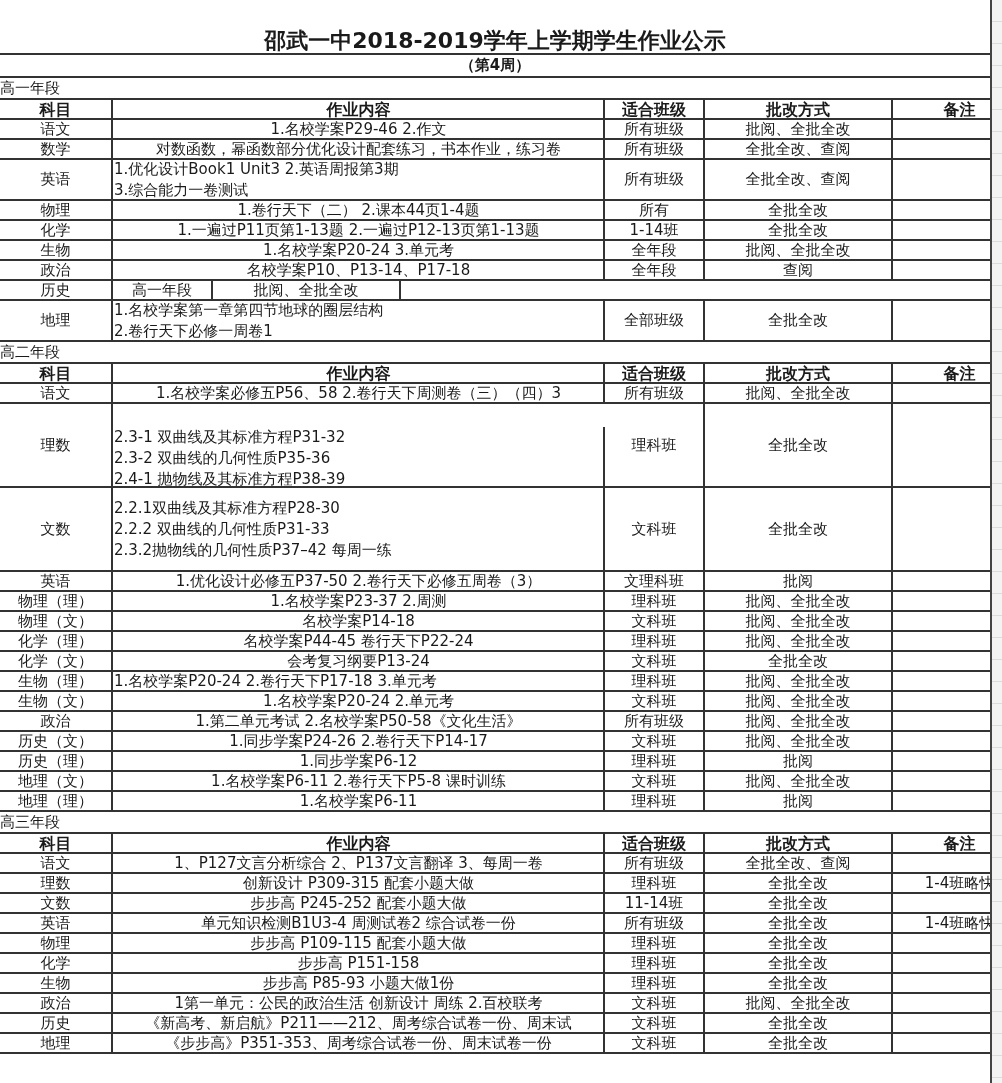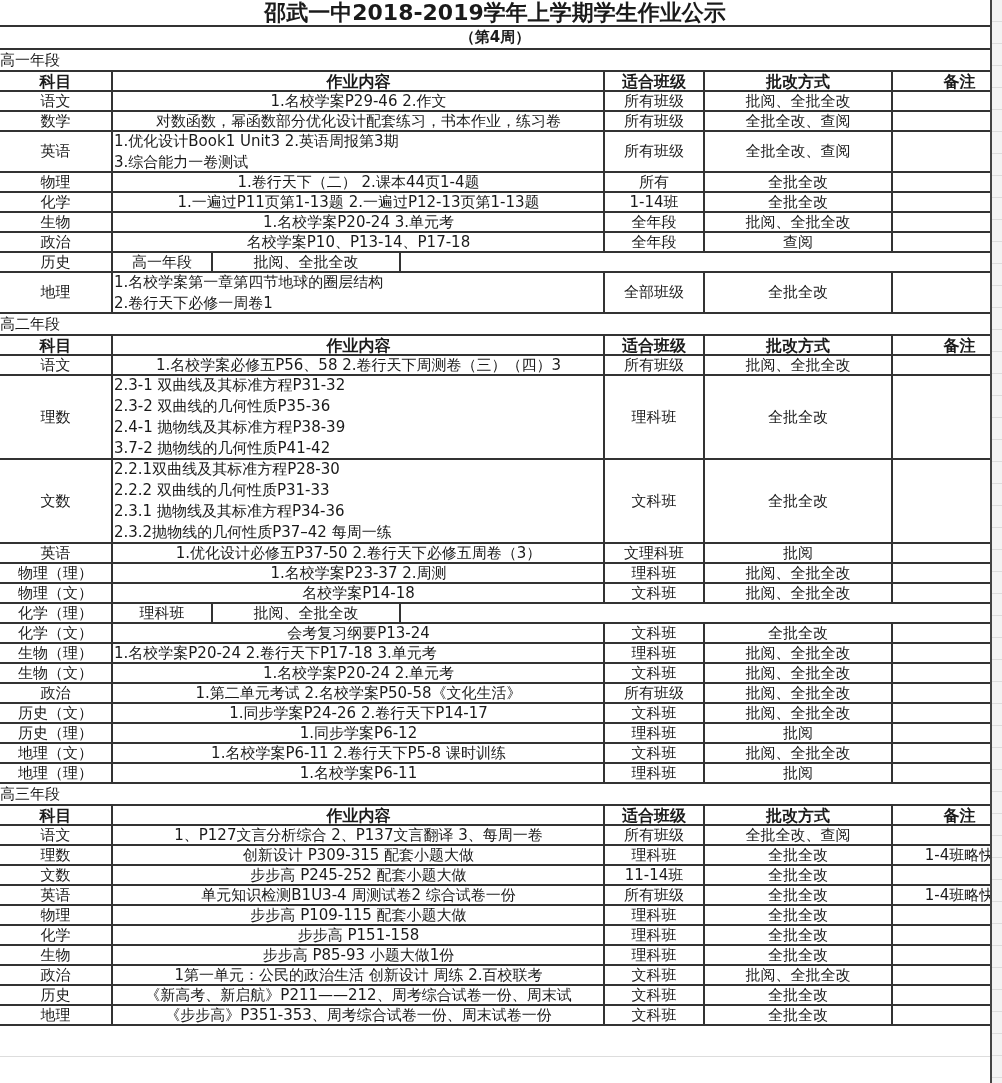--- a/index.html
+++ b/index.html
@@ -14,21 +14,21 @@
   .cell:last-child { border-right:none; }
   .c1 { width:113px; justify-content:center; }
   .c2 { width:492px; justify-content:flex-start; padding-left:1px; flex-direction:column; align-items:flex-start; }
   .c2.single { flex-direction:row; align-items:center; }
   .c3 { width:100px; justify-content:center; }
   .c4 { width:188px; justify-content:center; }
   .c5 { width:97px; justify-content:center;padding-left:36px; }
   .hdr .cell { font-weight:bold; font-size:16px; justify-content:center; }
   .hdr .c2 { align-items:center; }
   .title { height:25px; border-bottom:2px solid #333; font-size:22px; font-weight:bold;
-           display:flex; align-items:center; justify-content:center; }
+           display:flex; align-items:center; justify-content:center;margin-top:28px; }
   .week { height:21px; border-bottom:2px solid #333; font-size:15px; font-weight:bold;
           display:flex; align-items:center; justify-content:center; }
   .section { height:20px; border-bottom:2px solid #333; font-size:15px; display:flex; align-items:center; padding-left:0; }
   .r1 { height:20px; } .r2 { height:41px; } .r4 { height:84px; }
   .line { height:21px; line-height:21px; display:block; }
   .blank { height:30px; border-bottom:1px solid #ddd; }
 </style>
 </head>
 <body>
 
@@ -136,36 +136,35 @@
         <div class="cell c1">语文</div>
         <div class="cell c2 single" style="justify-content: center;">
           <span class="line">1.名校学案必修五P56、58   2.卷行天下周测卷（三）（四）3</span>
         </div>
         <div class="cell c3">所有班级</div>
         <div class="cell c4">批阅、全批全改</div>
         <div class="cell c5"></div>
       </div>
       <div class="row r4">
         <div class="cell c1">理数</div>
-        <div class="cell c2" style="justify-content: center;">
+        <div class="cell c2" style="justify-content: flex-start; margin-top: 23px;">
           <span class="line">2.3-1 双曲线及其标准方程P31-32</span>
           <span class="line">2.3-2 双曲线的几何性质P35-36</span>
           <span class="line">2.4-1 抛物线及其标准方程P38-39</span>
           <span class="line">3.7-2 抛物线的几何性质P41-42</span>
         </div>
         <div class="cell c3">理科班</div>
         <div class="cell c4">全批全改</div>
         <div class="cell c5"></div>
       </div>
       <div class="row r4">
         <div class="cell c1">文数</div>
         <div class="cell c2" style="justify-content: center;">
           <span class="line">2.2.1双曲线及其标准方程P28-30</span>
           <span class="line">2.2.2 双曲线的几何性质P31-33</span>
-          <span class="line">2.3.1 抛物线及其标准方程P34-36</span>
           <span class="line">2.3.2抛物线的几何性质P37–42         每周一练</span>
         </div>
         <div class="cell c3">文科班</div>
         <div class="cell c4">全批全改</div>
         <div class="cell c5"></div>
       </div>
       <div class="row r1">
         <div class="cell c1">英语</div>
         <div class="cell c2 single" style="justify-content: center;">
           <span class="line">1.优化设计必修五P37-50 2.卷行天下必修五周卷（3）</span>
@@ -187,20 +186,23 @@
         <div class="cell c1">物理（文）</div>
         <div class="cell c2 single" style="justify-content: center;">
           <span class="line">名校学案P14-18</span>
         </div>
         <div class="cell c3">文科班</div>
         <div class="cell c4">批阅、全批全改</div>
         <div class="cell c5"></div>
       </div>
       <div class="row r1">
         <div class="cell c1">化学（理）</div>
+        <div class="cell c2 single" style="justify-content: center;">
+          <span class="line">名校学案P44-45   卷行天下P22-24</span>
+        </div>
         <div class="cell c3">理科班</div>
         <div class="cell c4">批阅、全批全改</div>
         <div class="cell c5"></div>
       </div>
       <div class="row r1">
         <div class="cell c1">化学（文）</div>
         <div class="cell c2 single" style="justify-content: center;">
           <span class="line">会考复习纲要P13-24</span>
         </div>
         <div class="cell c3">文科班</div>

